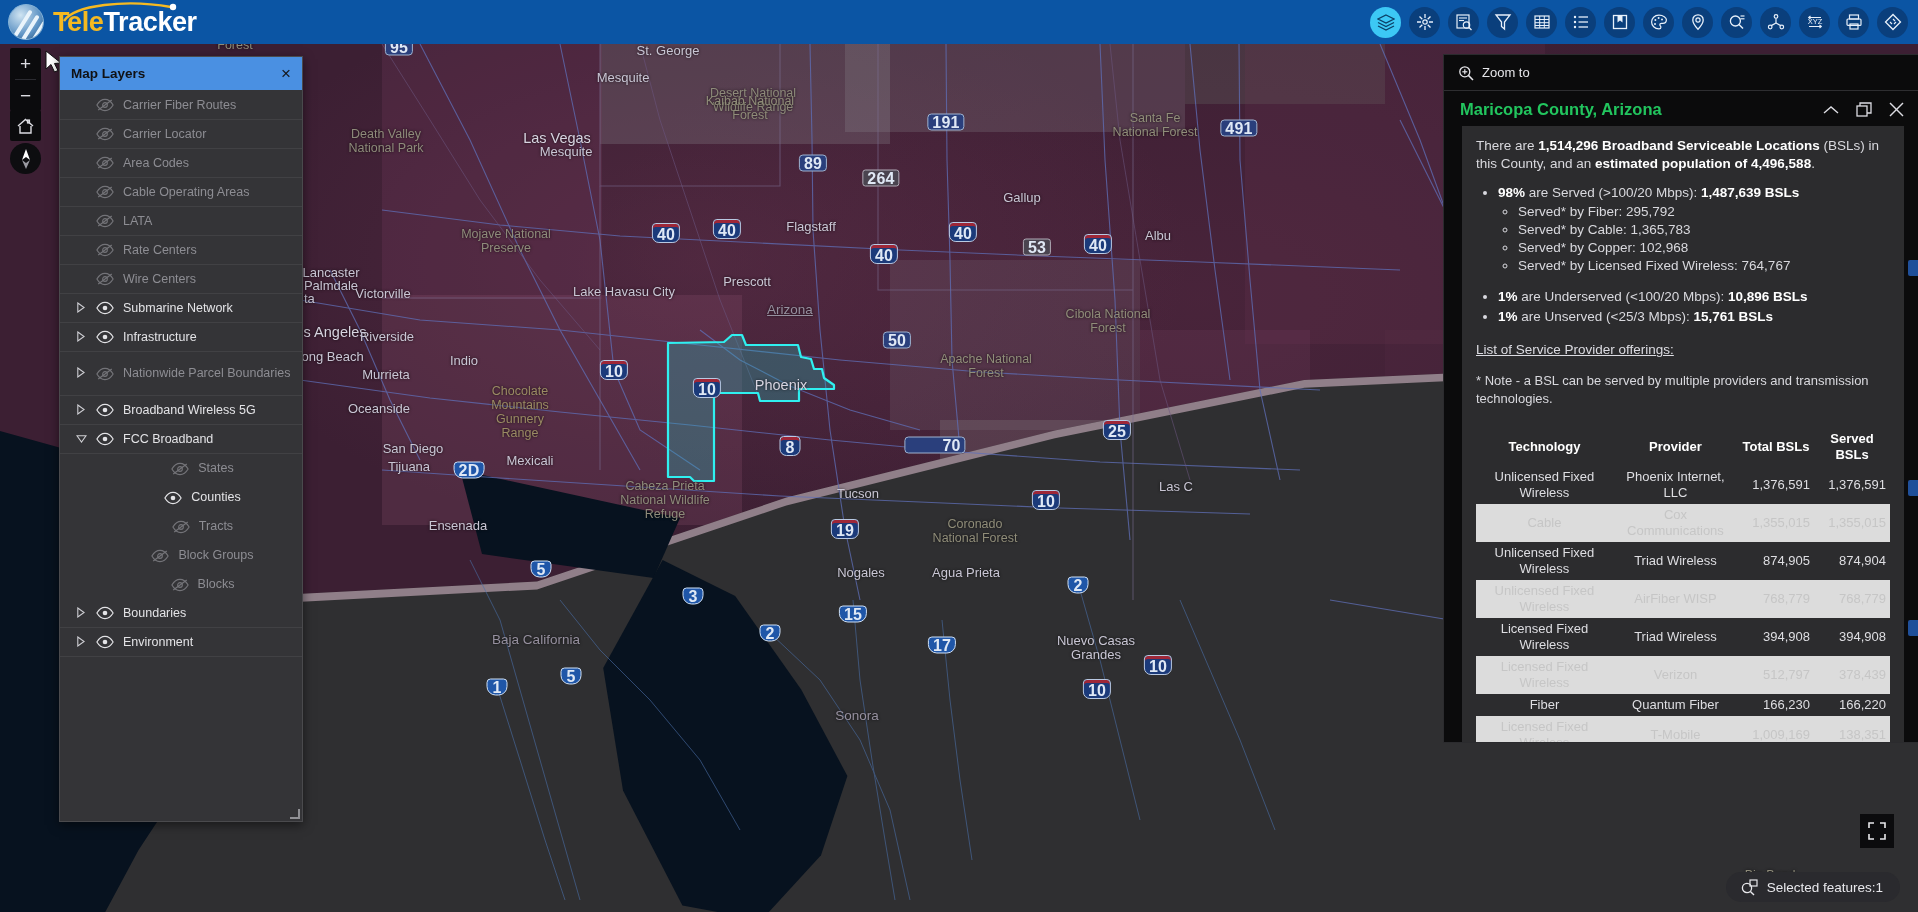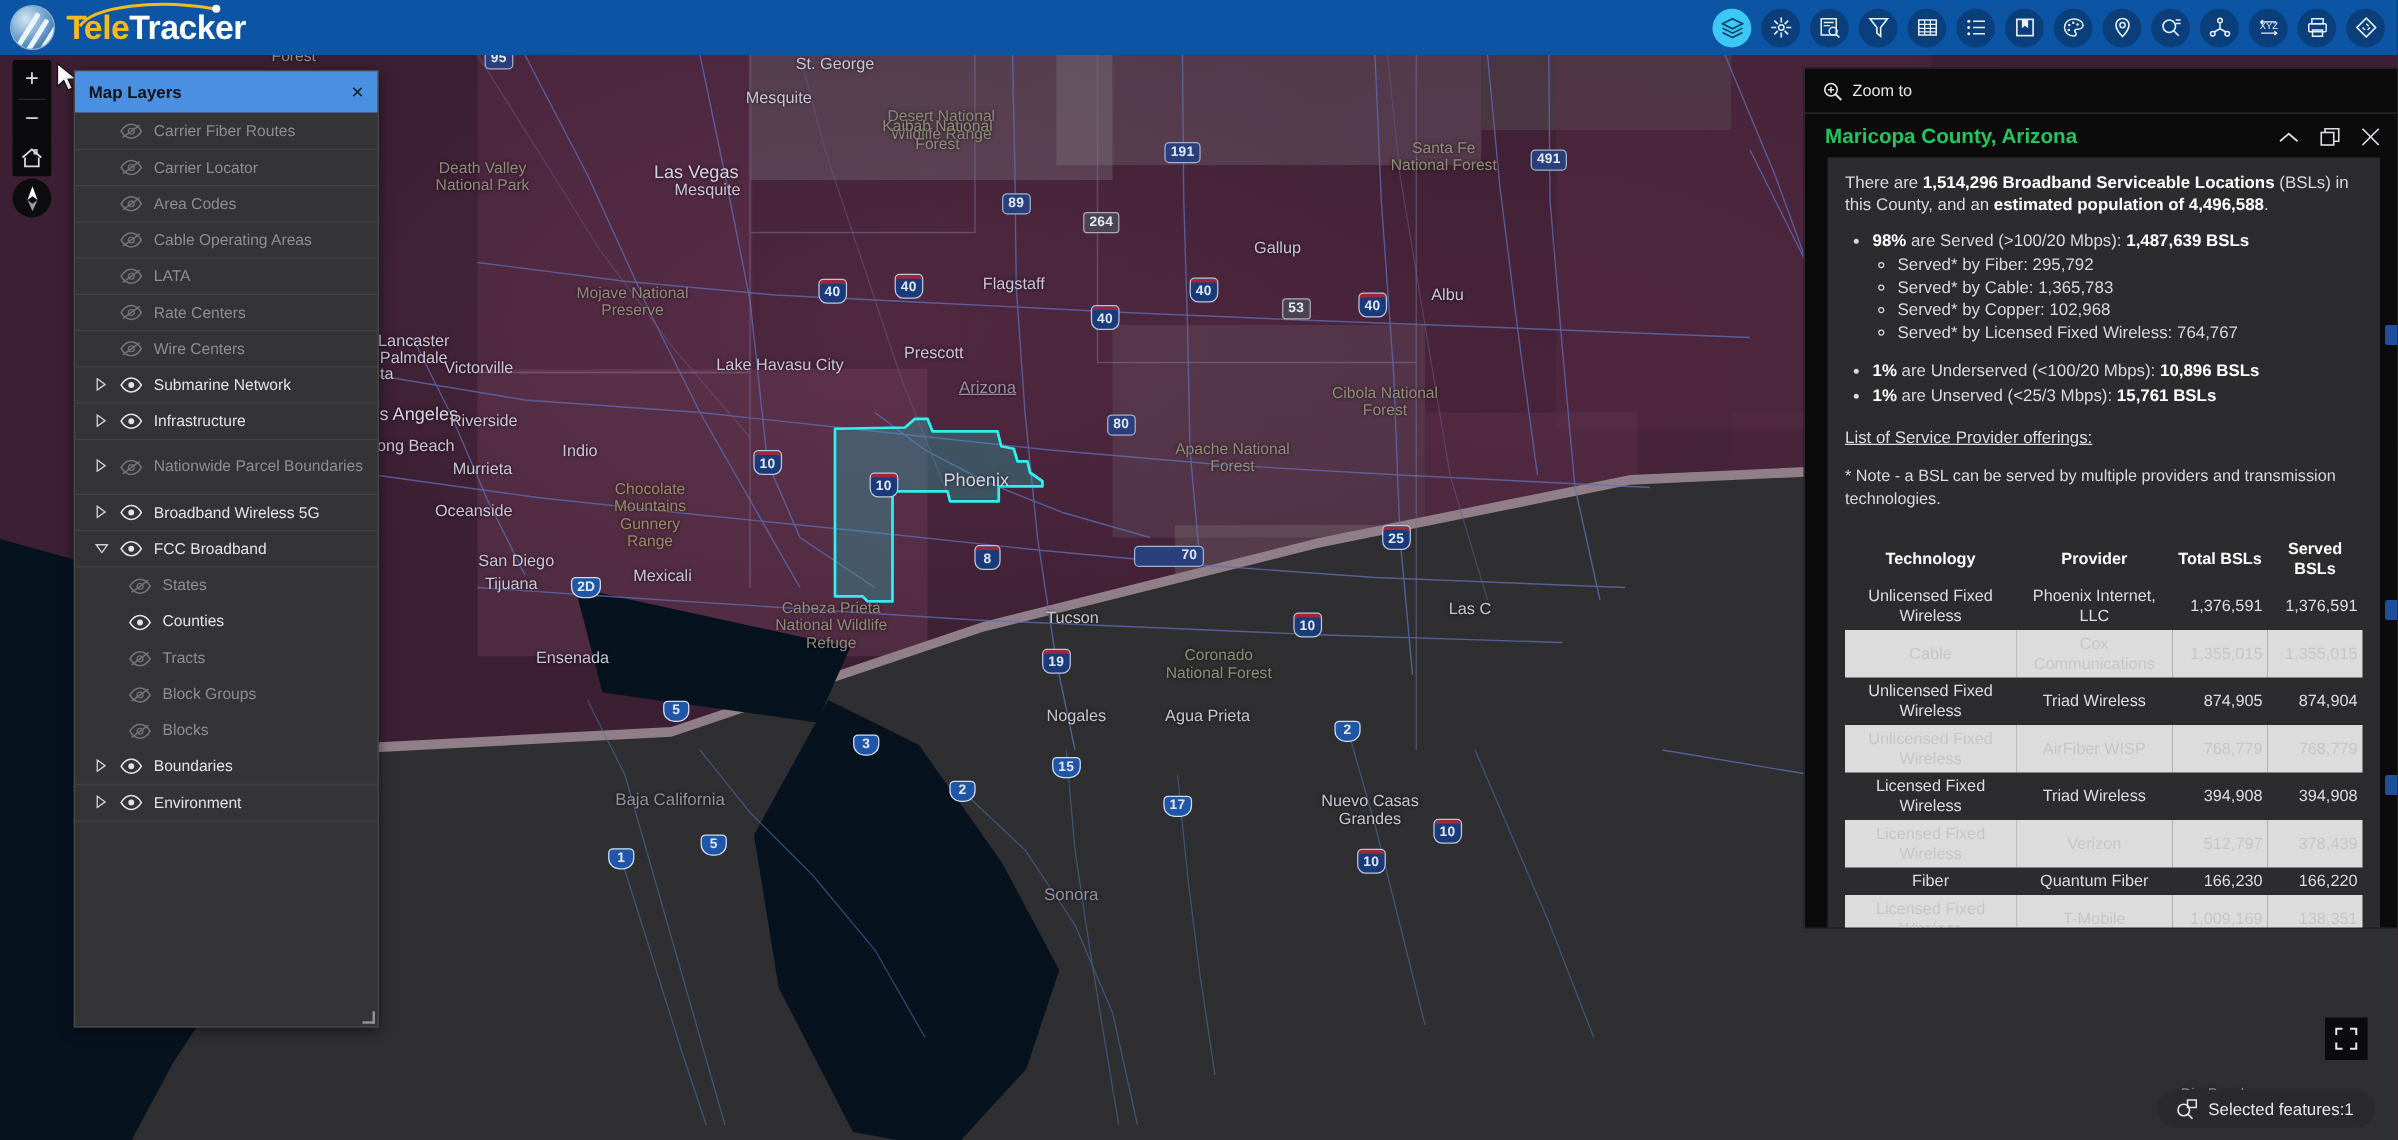--- a/index.html
+++ b/index.html
@@ -47,21 +47,21 @@
 
   
   .patch { position:absolute; }
 
   
   svg.roads { position:absolute; inset:0; width:1918px; height:912px; }
 
   
   .shield {
     position:absolute; transform: translate(-50%,-50%);
-    font-size: 11px; font-weight: bold; color:#dfe8f5;
+    font-size: 16px; font-weight: bold; color:#dfe8f5;
     padding: 1px 4px; border-radius: 3px;
     border: 1px solid #9fb3d0;
     background:#1f3f86;
     letter-spacing: .2px;
     line-height: 13px;
     text-align:center;
     min-width: 21px;
   }
   .shield.interstate {
     background:#1b3a7a; border-color:#b9c9e2; border-radius:4px 4px 7px 7px;
@@ -164,21 +164,21 @@
     border-bottom:1px solid #414144;
     padding-left:16px; cursor:pointer; position:relative;
   }
   .layer-row.tall { height:44px; }
   .layer-row .caret { width:11px; color:#cfcfd4; font-size:9px; flex:0 0 11px; }
   .layer-row .caret.hidden { visibility:hidden; }
   .eye { width:18px; height:14px; flex:0 0 18px; }
   .layer-row .lname { font-size:12.5px; color:#e3e3e6; line-height:15px; }
   .layer-row.off .lname { color:#8d8d93; }
   .layer-row.off .eye { opacity:.62; }
-  .layer-row.child { padding-left:43px; border-bottom:none; height:29px; }
+  .layer-row.child { padding-left:43px; border-bottom:none; height:29px;justify-content:center; }
   #panel-resize {
     position:absolute; right:2px; bottom:2px; width:10px; height:10px;
     border-right:2px solid #909094; border-bottom:2px solid #909094; cursor:nwse-resize;
   }
 
   
   #info-panel {
     position:absolute; right:0; top:54px; width:475px; height:689px;
     background:#0b0b0c; border:1px solid #2b2b2e; border-right:none;
     display:flex; flex-direction:column;
@@ -374,21 +374,21 @@
         <div class="shield state" style="left: 881px; top: 178px;">264</div>
         <div class="shield state" style="left: 1037px; top: 247px;">53</div>
         <div class="shield interstate" style="left: 666px; top: 233px;">40</div>
         <div class="shield interstate" style="left: 727px; top: 229px;">40</div>
         <div class="shield interstate" style="left: 884px; top: 254px;">40</div>
         <div class="shield interstate" style="left: 963px; top: 232px;">40</div>
         <div class="shield interstate" style="left: 1098px; top: 244px;">40</div>
         <div class="shield interstate" style="left: 614px; top: 370px;">10</div>
         <div class="shield interstate" style="left: 707px; top: 388px;">10</div>
         <div class="shield interstate" style="left: 790px; top: 446px;">8</div>
-        <div class="shield us" style="left: 897px; top: 340px;">80</div>
+        <div class="shield us" style="left: 897px; top: 340px;">50</div>
         <div class="shield us" style="left: 935px; top: 445px; padding-left: 37px;">70</div>
         <div class="shield interstate" style="left: 1117px; top: 430px;">25</div>
         <div class="shield interstate" style="left: 1046px; top: 500px;">10</div>
         <div class="shield interstate" style="left: 845px; top: 529px;">19</div>
         <div class="shield mx" style="left: 469px; top: 470px;">2D</div>
         <div class="shield mx" style="left: 541px; top: 569px;">5</div>
         <div class="shield mx" style="left: 693px; top: 596px;">3</div>
         <div class="shield mx" style="left: 770px; top: 633px;">2</div>
         <div class="shield mx" style="left: 853px; top: 614px;">15</div>
         <div class="shield mx" style="left: 942px; top: 645px;">17</div>

